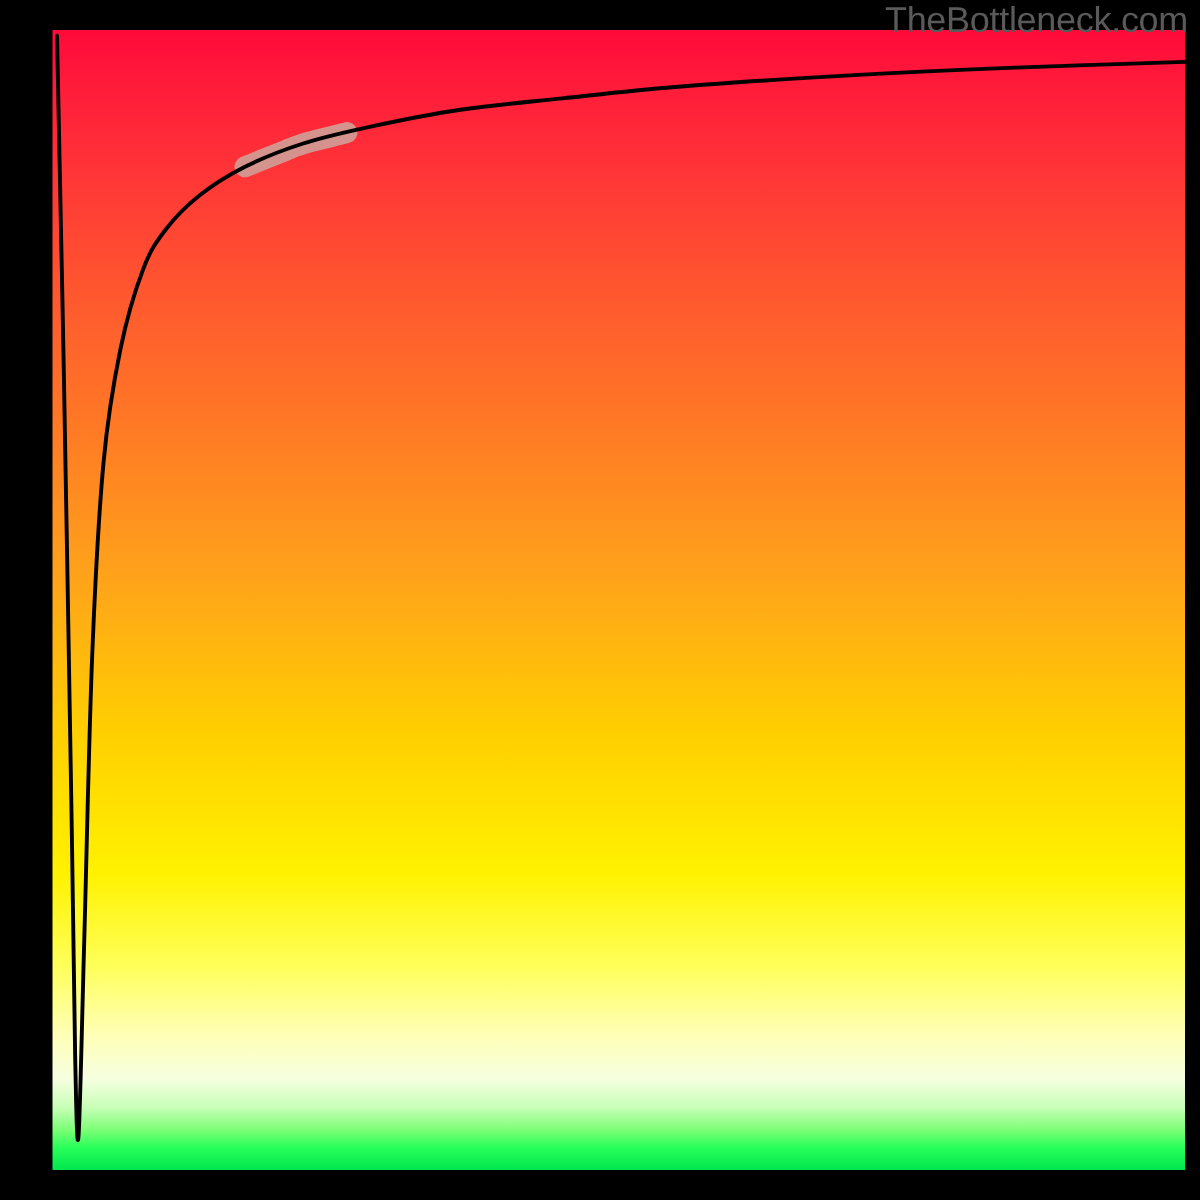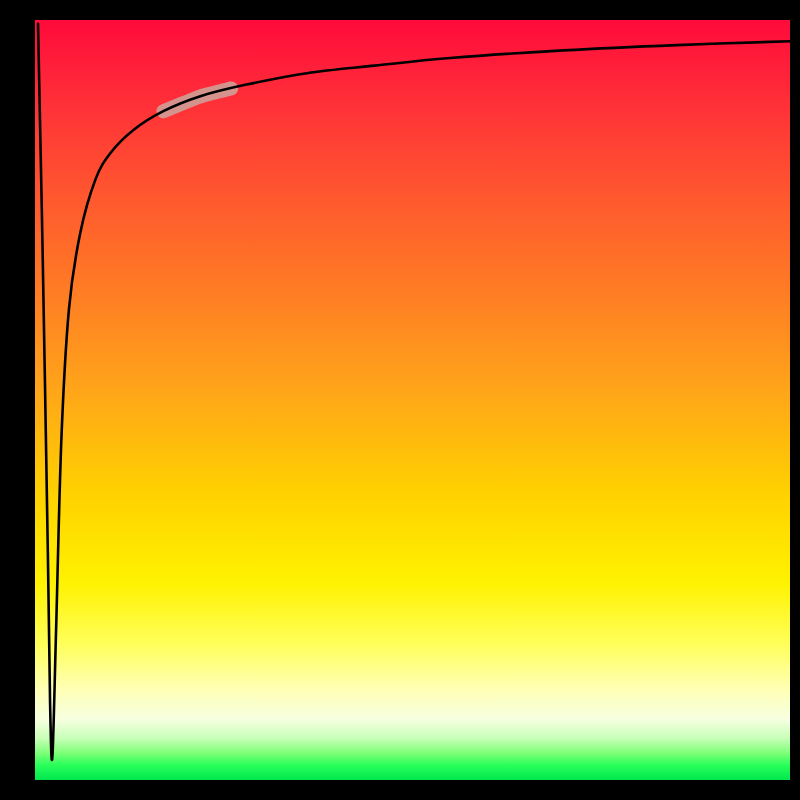--- a/index.html
+++ b/index.html
@@ -64,13 +64,14 @@
 </head>
 <body>
 
 <div class="frame">
   <div class="plot-area">
     <svg class="curve-svg" viewBox="0 0 755 760" preserveAspectRatio="none">
       <path d="M 128.35 91.20 C 129.48 90.74, 132.88 89.38, 135.14 88.46 C 137.41 87.55, 139.68 86.64, 141.94 85.73 C 144.20 84.82, 146.47 83.90, 148.73 82.99 C 151.00 82.08, 153.26 81.17, 155.53 80.26 C 157.80 79.34, 160.06 78.36, 162.32 77.52 C 164.59 76.68, 166.85 75.91, 169.12 75.24 C 171.38 74.58, 173.65 74.10, 175.92 73.53 C 178.18 72.96, 180.45 72.39, 182.71 71.82 C 184.97 71.25, 187.24 70.68, 189.50 70.11 C 191.77 69.54, 195.17 68.68, 196.30 68.40" fill="none" stroke="#d4938d" stroke-width="14" stroke-linecap="round" id="hlpath"></path>
       <path d="M 3.02 3.80 C 3.77 41.17, 5.91 139.97, 7.55 228.00 C 9.19 316.03, 11.58 456.00, 12.84 532.00 C 14.09 608.00, 14.35 649.80, 15.10 684.00 C 15.85 718.20, 16.36 749.87, 17.36 737.20 C 18.37 724.53, 19.63 661.20, 21.14 608.00 C 22.65 554.80, 24.29 471.20, 26.43 418.00 C 28.56 364.80, 30.83 323.00, 33.98 288.80 C 37.12 254.60, 40.90 234.33, 45.30 212.80 C 49.70 191.27, 55.37 172.90, 60.40 159.60 C 65.43 146.30, 69.21 141.23, 75.50 133.00 C 81.79 124.77, 89.34 117.17, 98.15 110.20 C 106.96 103.23, 117.03 96.90, 128.35 91.20 C 139.68 85.50, 152.26 80.43, 166.10 76.00 C 179.94 71.57, 193.78 68.40, 211.40 64.60 C 229.02 60.80, 250.41 56.37, 271.80 53.20 C 293.19 50.03, 315.84 48.13, 339.75 45.60 C 363.66 43.07, 383.79 40.53, 415.25 38.00 C 446.71 35.47, 490.75 32.55, 528.50 30.40 C 566.25 28.25, 604.00 26.60, 641.75 25.08 C 679.50 23.56, 736.13 21.91, 755.00 21.28" fill="none" stroke="#000" stroke-width="2.6" stroke-linecap="round" stroke-linejoin="round" id="mainpath"></path>
     </svg>
   </div>
+  <div class="watermark">TheBottleneck.com</div>
 </div>
 
 </body></html>

